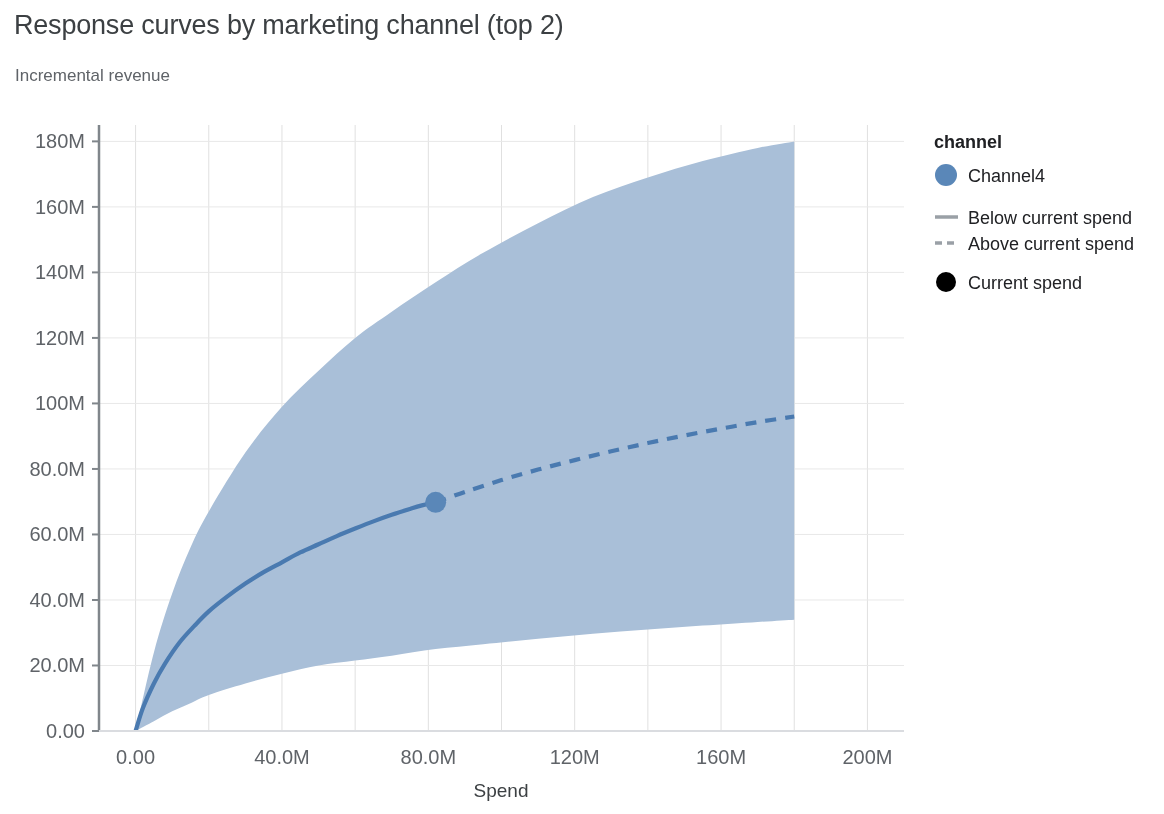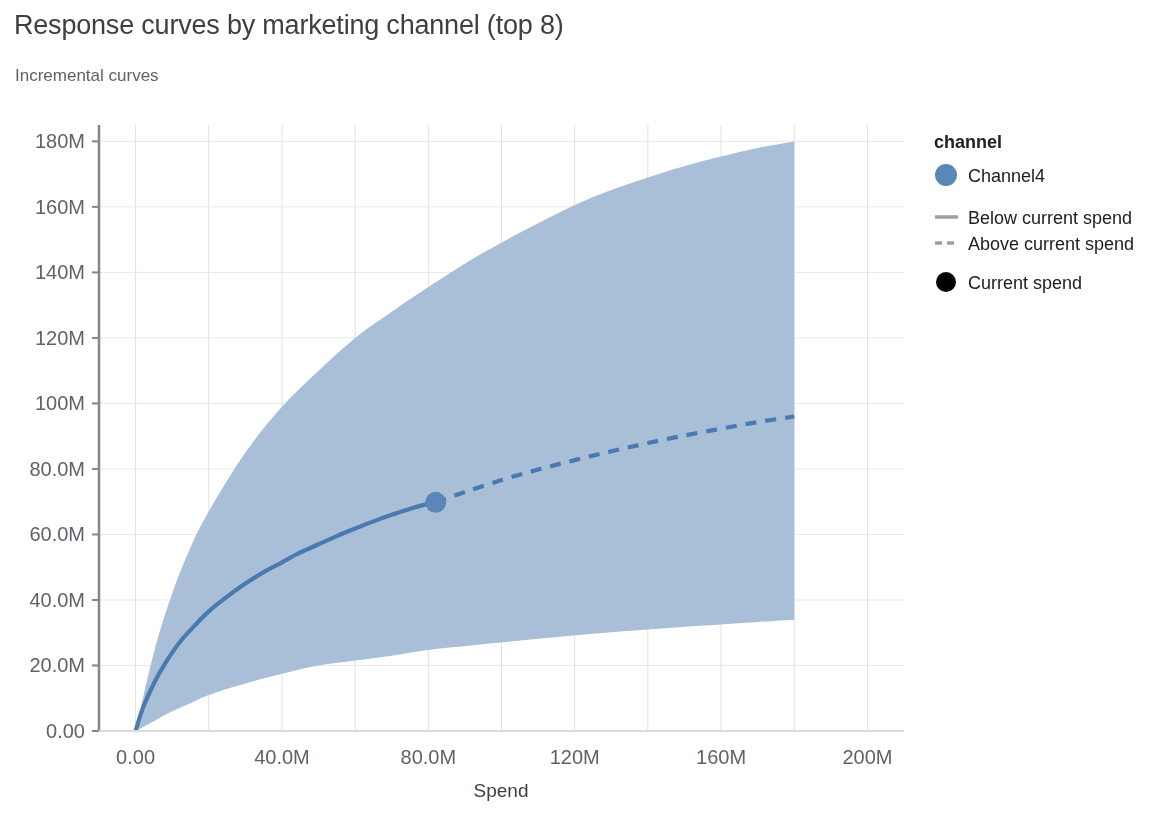--- a/index.html
+++ b/index.html
@@ -34,22 +34,22 @@
   .legend-label{
     font-family:"Liberation Sans", sans-serif;
     font-size:18px;fill:#202124;
   }
 </style>
 </head>
 <body>
 
 <div id="chart-root">
 
-  <div id="page-title">Response curves by marketing channel (top 8)</div>
-  <div id="page-subtitle">Incremental curves</div>
+  <div id="page-title">Response curves by marketing channel (top 2)</div>
+  <div id="page-subtitle">Incremental revenue</div>
 
   <div id="plot-wrap">
     <svg width="1164" height="814" viewBox="0 0 1164 814">
 
       <defs>
         <clipPath id="plotclip">
             <rect x="99" y="125" width="805" height="606"></rect>
           </clipPath>
       </defs>
 

